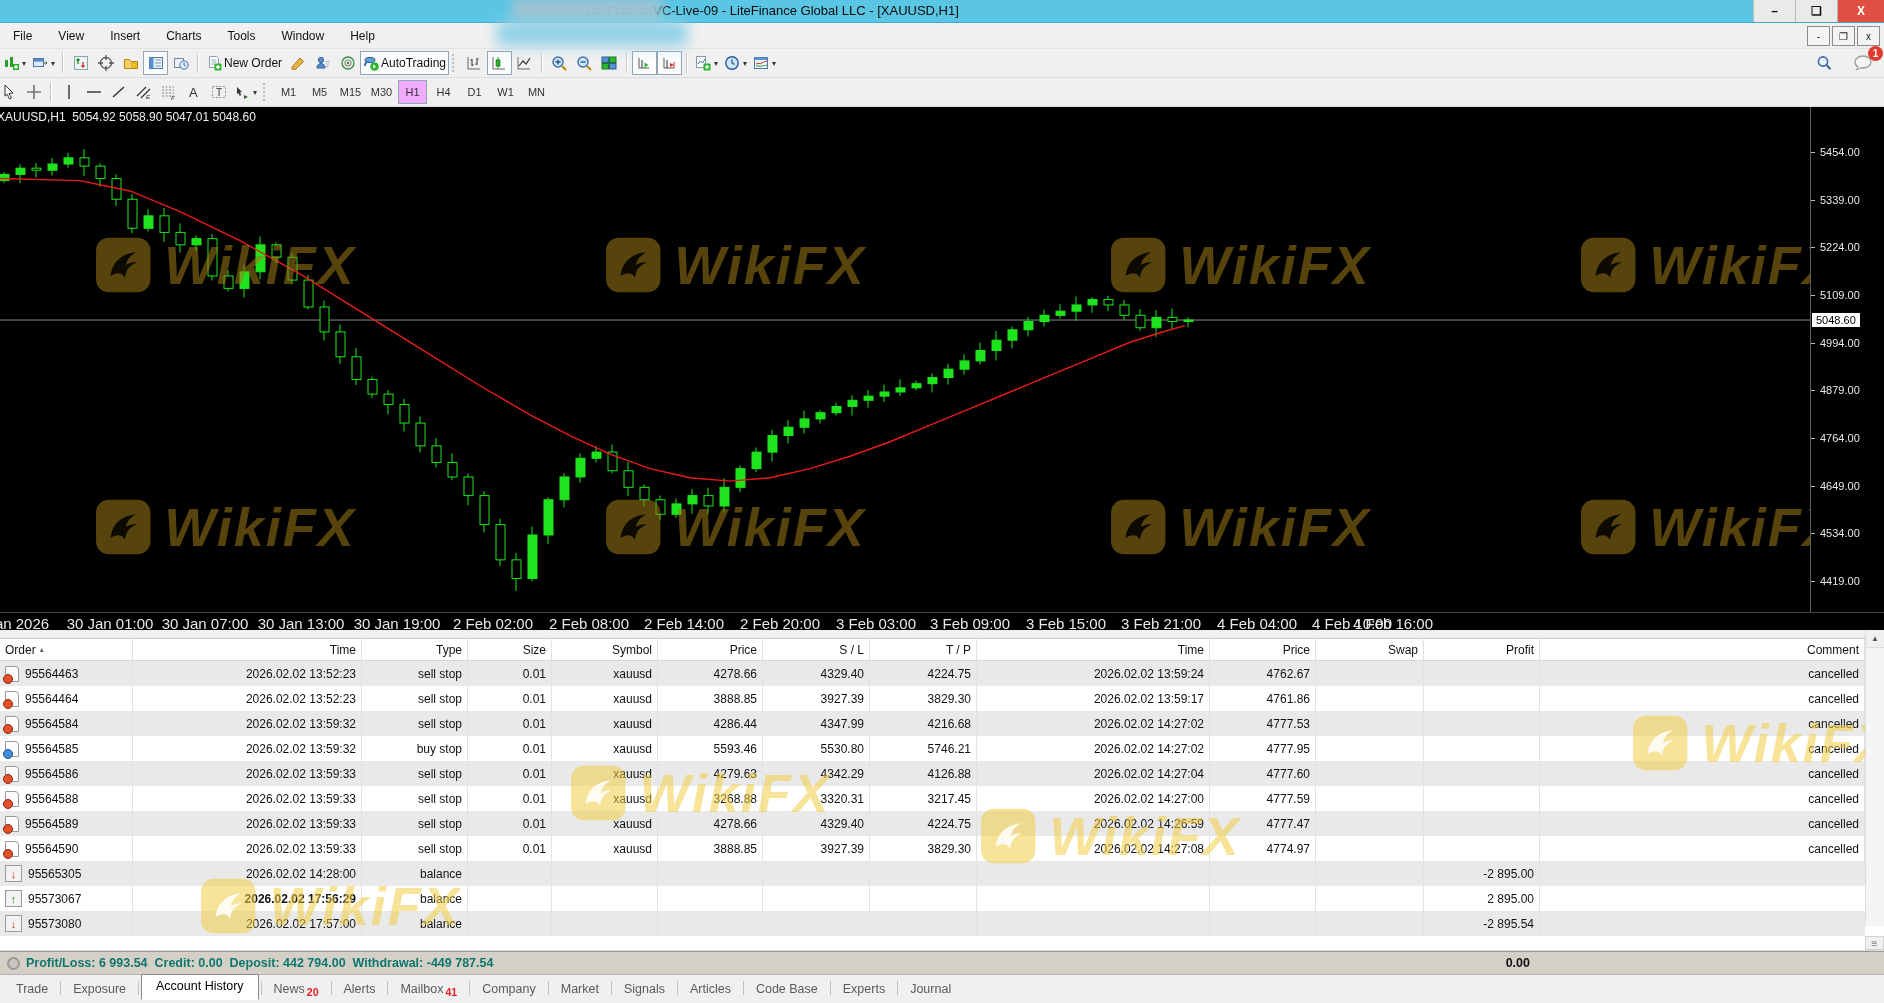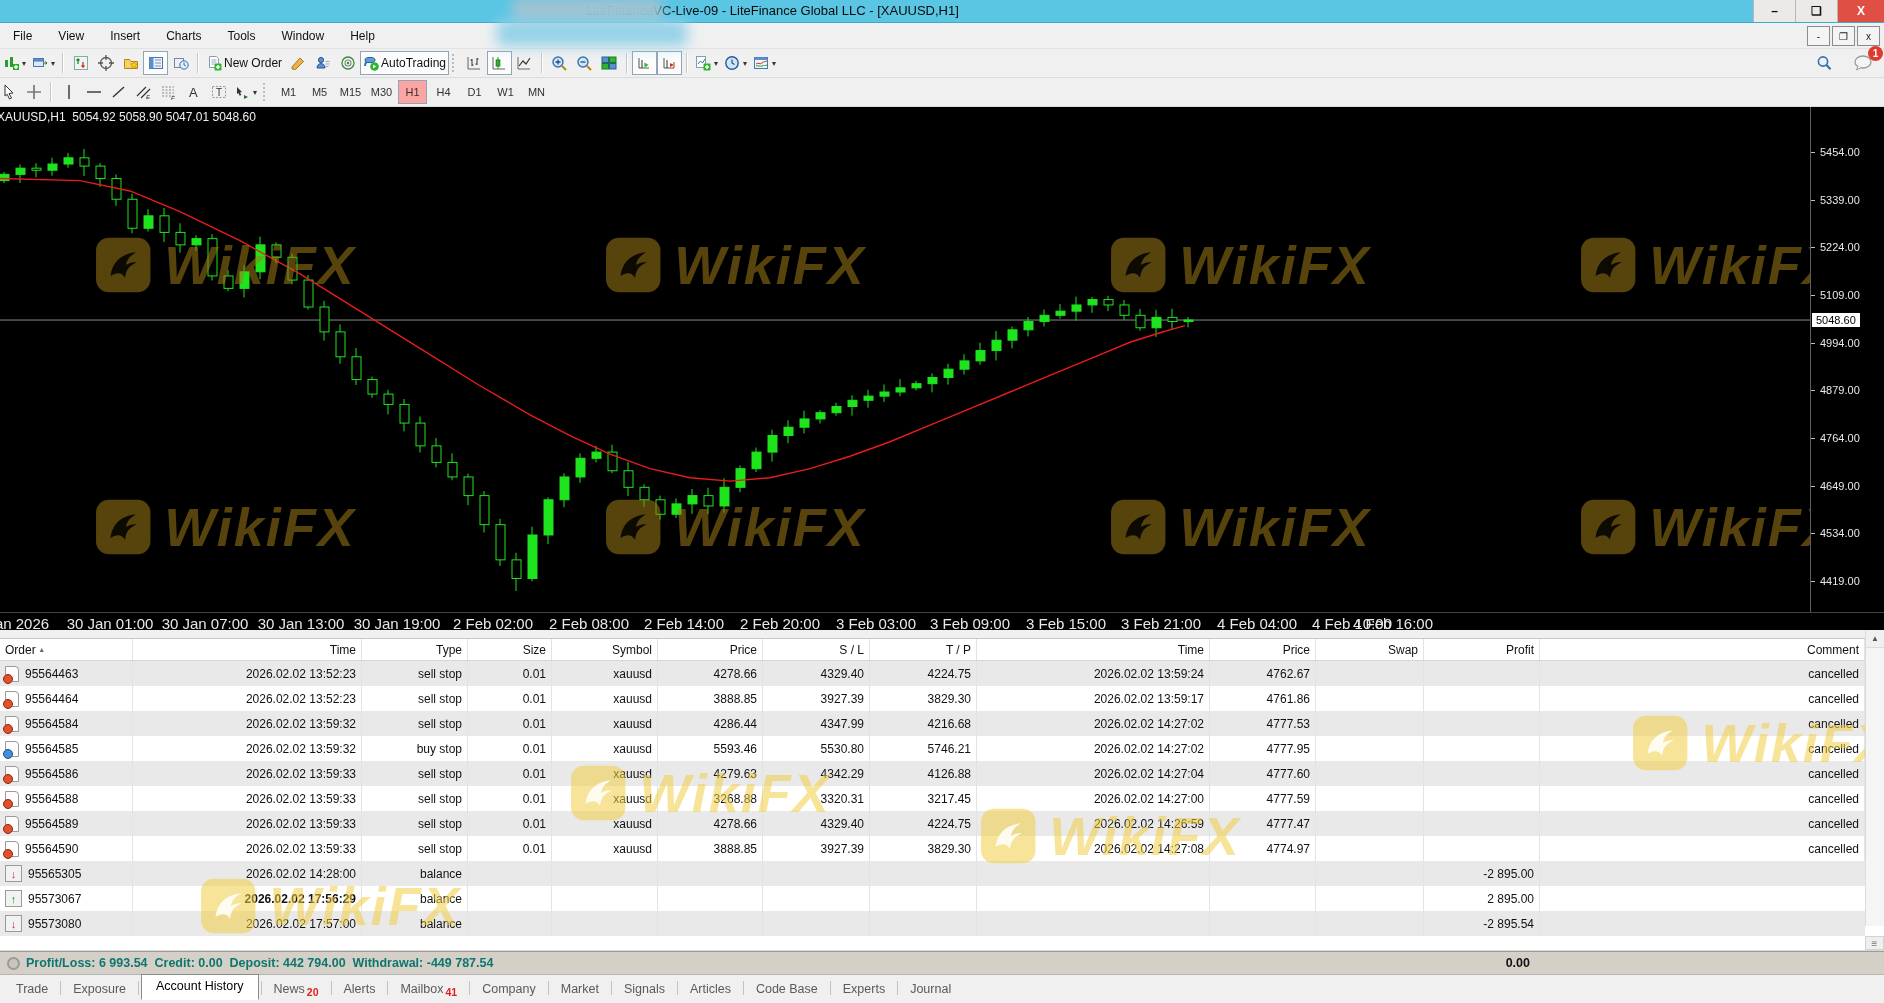--- a/index.html
+++ b/index.html
@@ -24,21 +24,21 @@
   .toolbar{height:28px;background:#f0f0f0;display:flex;align-items:center;border-bottom:1px solid #dcdcdc;position:relative}
   .tb{height:24px;min-width:25px;display:flex;align-items:center;justify-content:center;gap:2px;
       border:1px solid transparent;background:transparent;padding:0 2px;font-size:12px;color:#111}
   .tb.pressed{background:#fcfcfc;border:1px solid #93a5b4}
   .tb .caret{font-size:8px;color:#333;margin-left:1px}
   .sep{width:0;height:20px;border-left:1px solid #c6c6c6;border-right:1px solid #ffffff;margin:0 4px}
   .gripdots{width:5px;height:18px;margin:0 3px;border-left:2px dotted #bdbdbd}
   .tbtext{font-size:12px;color:#111}
   .tf{min-width:27px;height:22px;display:flex;align-items:center;justify-content:center;
       font-size:11px;color:#333;border:1px solid transparent;margin:0 1px}
-  .tf.active{background:#fca5a5;border:1px solid #93a5b4}
+  .tf.active{background:#f0abfc;border:1px solid #93a5b4}
   .right-icons{position:absolute;right:8px;top:2px;display:flex;gap:14px;align-items:center}
   .badge{position:absolute;top:-6px;right:-8px;background:#e03a2f;color:#fff;font-size:10px;font-weight:bold;
          border-radius:50%;width:15px;height:15px;display:flex;align-items:center;justify-content:center}
   
   .chart-row{display:flex;height:505px;background:#000;position:relative}
   .plot{position:relative;width:1810px;height:505px;overflow:hidden}
   .ohlc{position:absolute;left:-3px;top:3px;color:#efefef;font-size:12px;z-index:5;white-space:pre}
   .price-axis{width:73px;position:relative;border-left:1px solid #5e5e5e;color:#e8e8e8;font-size:11px;background:#000;overflow:hidden}
   .tick-label{position:absolute;left:9px;transform:translateY(-50%);white-space:nowrap}
   .tick-mark{position:absolute;left:0;width:4px;height:1px;background:#bdbdbd}

